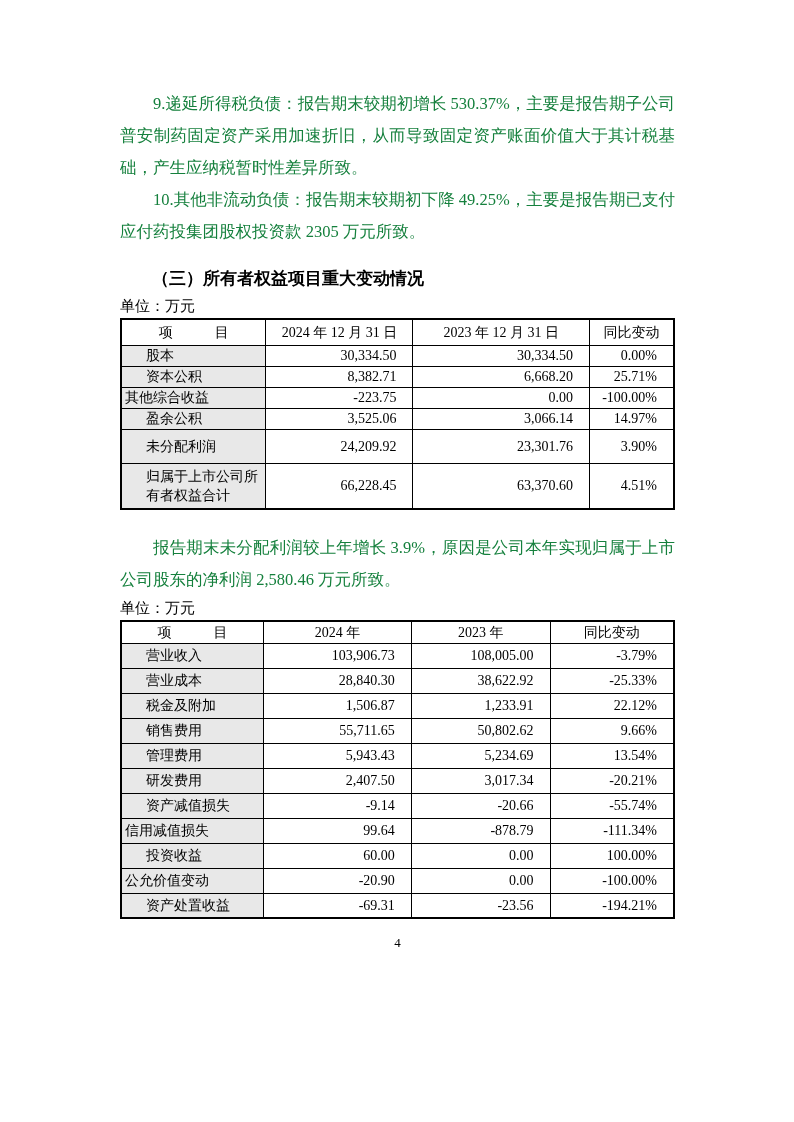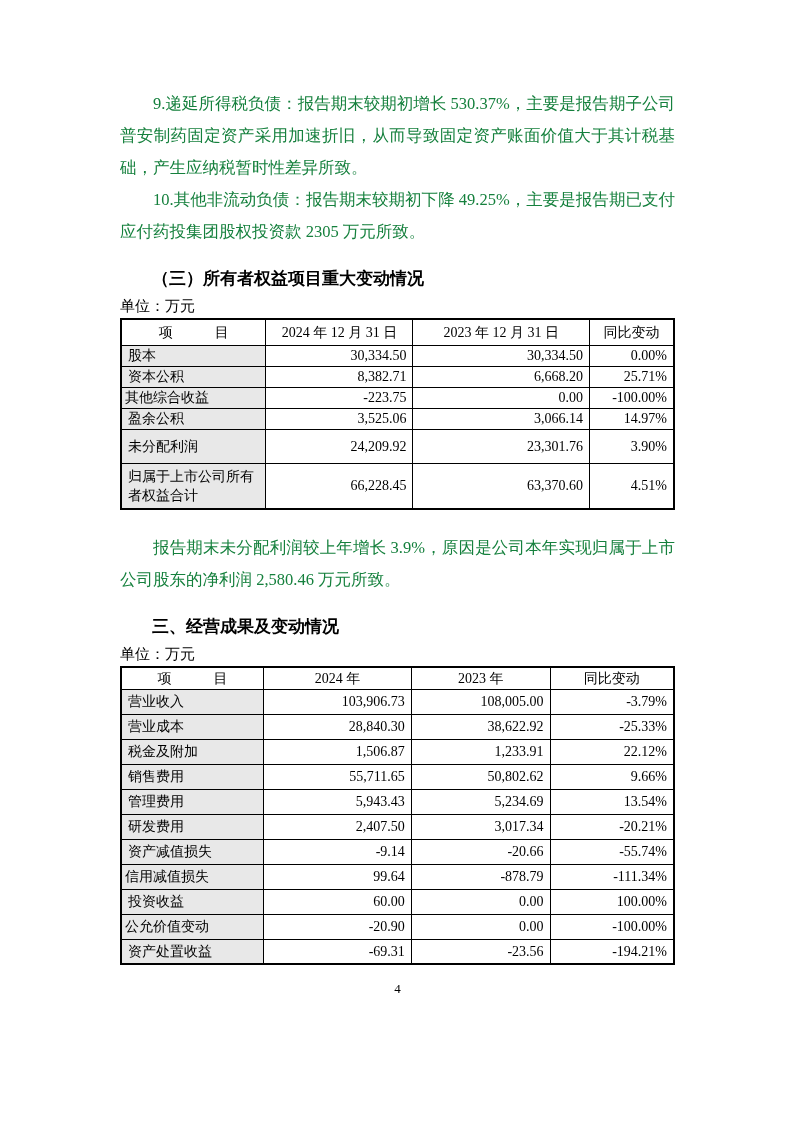--- a/index.html
+++ b/index.html
@@ -45,22 +45,22 @@
     border:1px solid #000;
     vertical-align:middle;
     font-weight:normal;
     line-height:19px;
   }
   table.fin th { text-align:center; background:#ffffff; height:26px; }
   table.fin td { height:21px; }
   #tbl-operating th { height:22px; }
   #tbl-operating td { height:25px; }
   td.label { text-align:left; background:#e8e8e8; padding-left:3px; padding-right:2px; }
-  td.label.ind { padding-left:6px;margin-top:33px; }
-  td.num { text-align:right; padding-right:6px; background:#ffffff; }
+  td.label.ind { padding-left:24px;margin-top:33px; }
+  td.num { text-align:right; padding-right:16px; background:#ffffff; }
   #tbl-equity tbody tr:nth-child(5) td { height:34px; }
   #tbl-equity tbody tr:nth-child(6) td { height:46px; }
   .p-after-table { margin-top:22px; }
   .pageno {
     text-align:center;
     font-size:13px;
     margin-top:16px;
   }
 </style>
 </head>
@@ -126,21 +126,20 @@
           <td class="label ind">归属于上市公司所有者权益合计</td>
           <td class="num">66,228.45</td>
           <td class="num">63,370.60</td>
           <td class="num">4.51%</td>
         </tr>
       </tbody>
   </table>
 
   <p class="para p-after-table">报告期末未分配利润较上年增长 3.9%，原因是公司本年实现归属于上市公司股东的净利润 2,580.46 万元所致。</p>
 
-  <div class="heading">三、经营成果及变动情况</div>
 
   <div class="unit-line">单位：万元</div>
 
   <table class="fin" id="tbl-operating">
     <colgroup>
       <col style="width:25.8%">
         <col style="width:26.7%">
         <col style="width:25.1%">
         <col style="width:22.4%">
     </colgroup>

